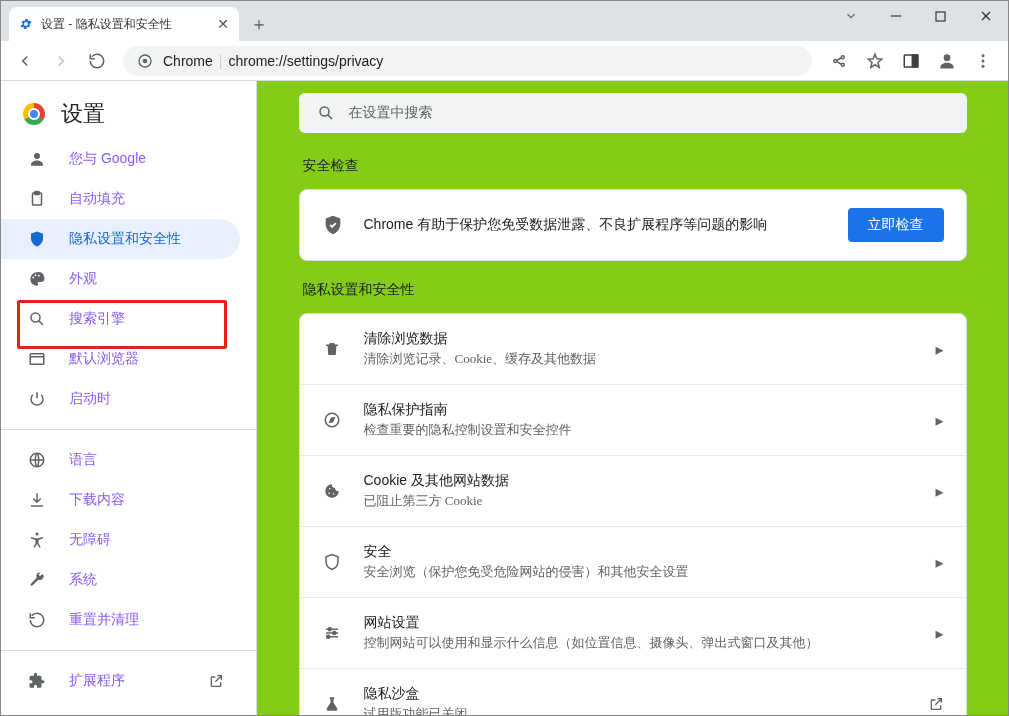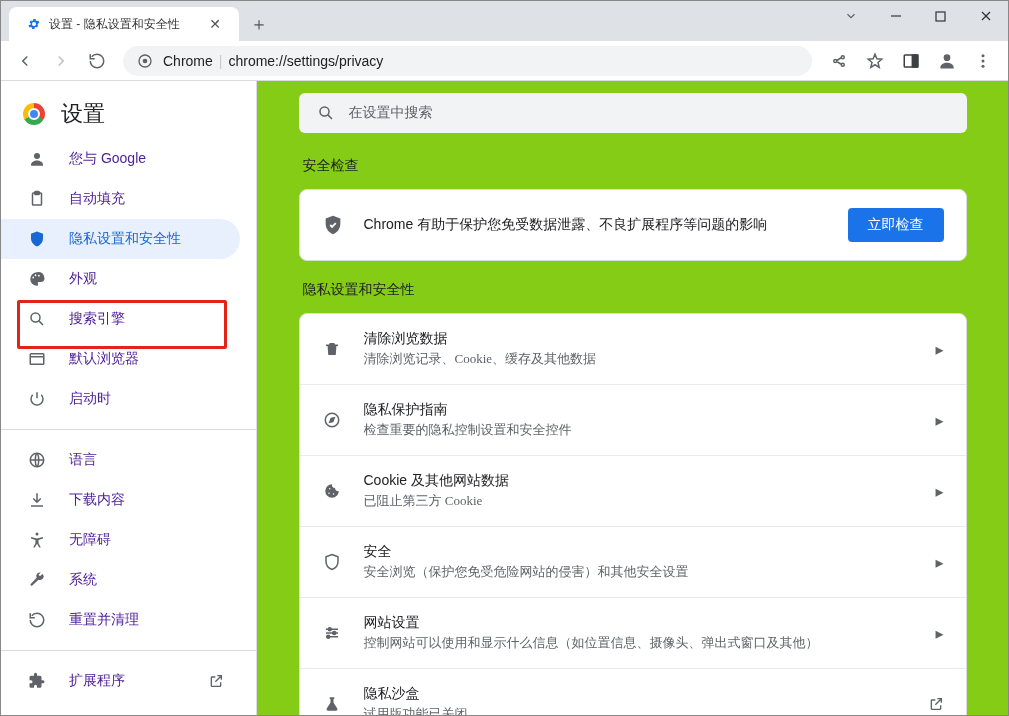--- a/index.html
+++ b/index.html
@@ -22,21 +22,21 @@
   position: relative;
 }
 .tab-strip { display: flex; align-items: flex-end; padding-left: 8px; height: 100%; }
 .tab {
   height: 34px;
   background: #fff;
   border-top-left-radius: 8px;
   border-top-right-radius: 8px;
   display: flex;
   align-items: center;
-  padding: 0 18px;
+  padding: 0 10px;
   gap: 8px;
   font-size: 12px;
   color: #333;
   min-width: 230px;
 }
 .tab-title { flex: 1; white-space: nowrap; overflow: hidden; }
 .tab .close-x { font-size: 14px; color: #555; cursor: pointer; }
 .new-tab-btn {
   width: 28px; height: 28px;
   display: flex; align-items: center; justify-content: center;
@@ -119,21 +119,21 @@
   font-size: 22px;
   color: #202124;
 }
 .sidebar-item {
   display: flex;
   align-items: center;
   gap: 22px;
   height: 40px;
   padding: 0 0 0 26px;
   font-size: 14px;
-  color: #4c1d95;
+  color: #8b5cf6;
   cursor: pointer;
   border-radius: 0 20px 20px 0;
   margin-right: 16px;
 }
 .sidebar-item .si-icon { width: 20px; display: flex; justify-content: center; color: #5f6368; }
 .sidebar-item.selected {
   background: #e8f0fe;
   color: #1967d2;
 }
 .sidebar-item.selected .si-icon { color: #1967d2; }

